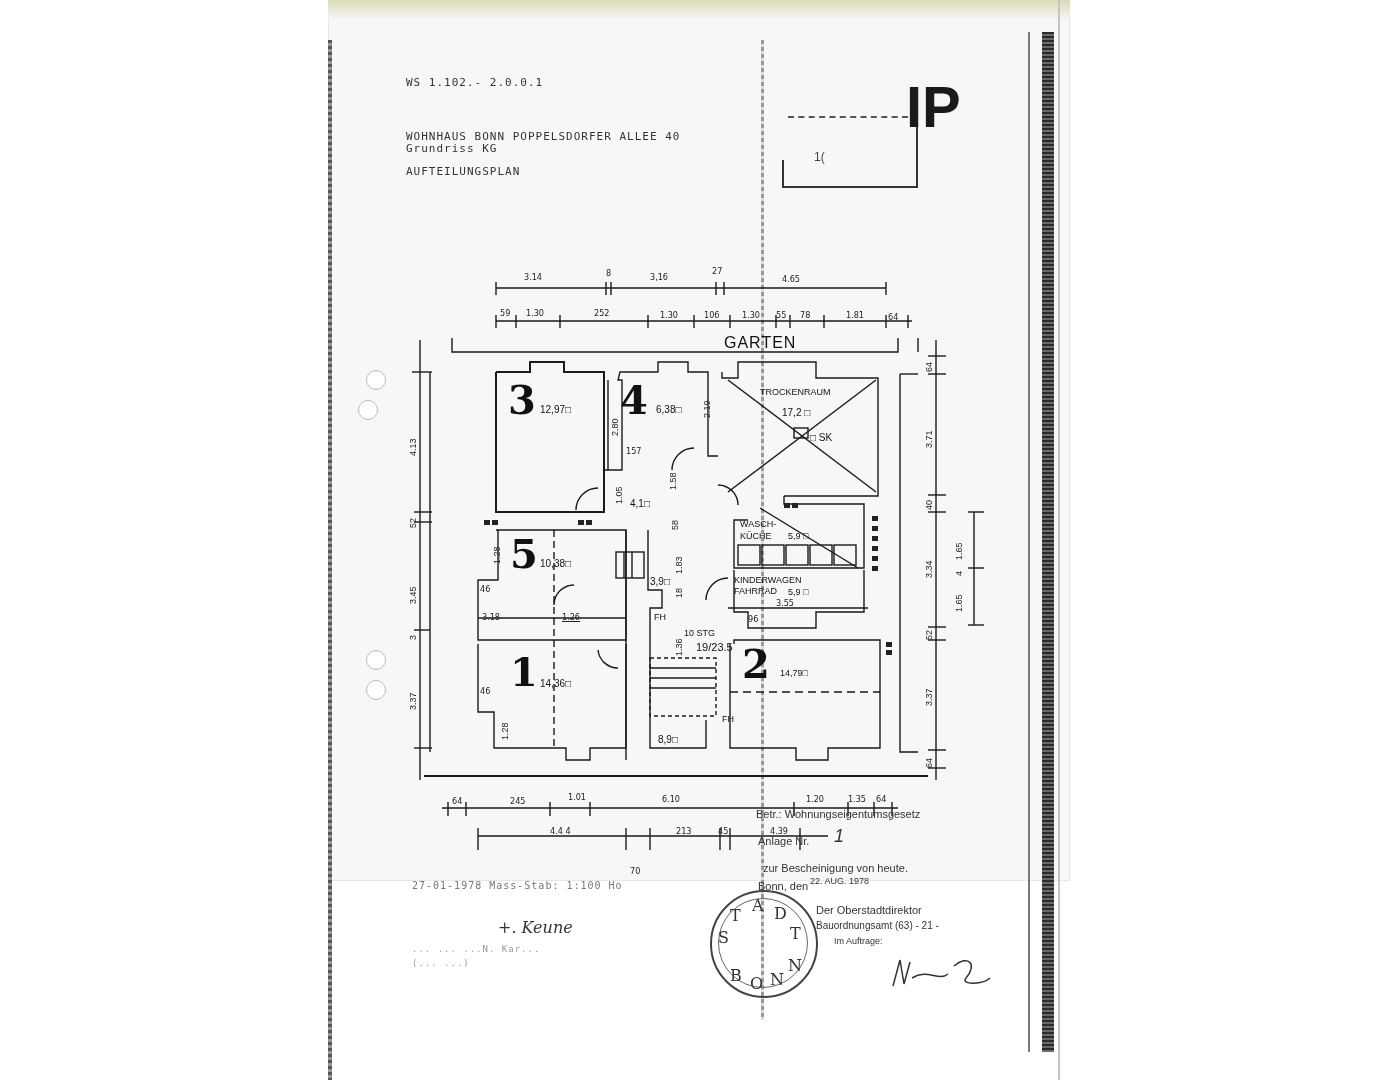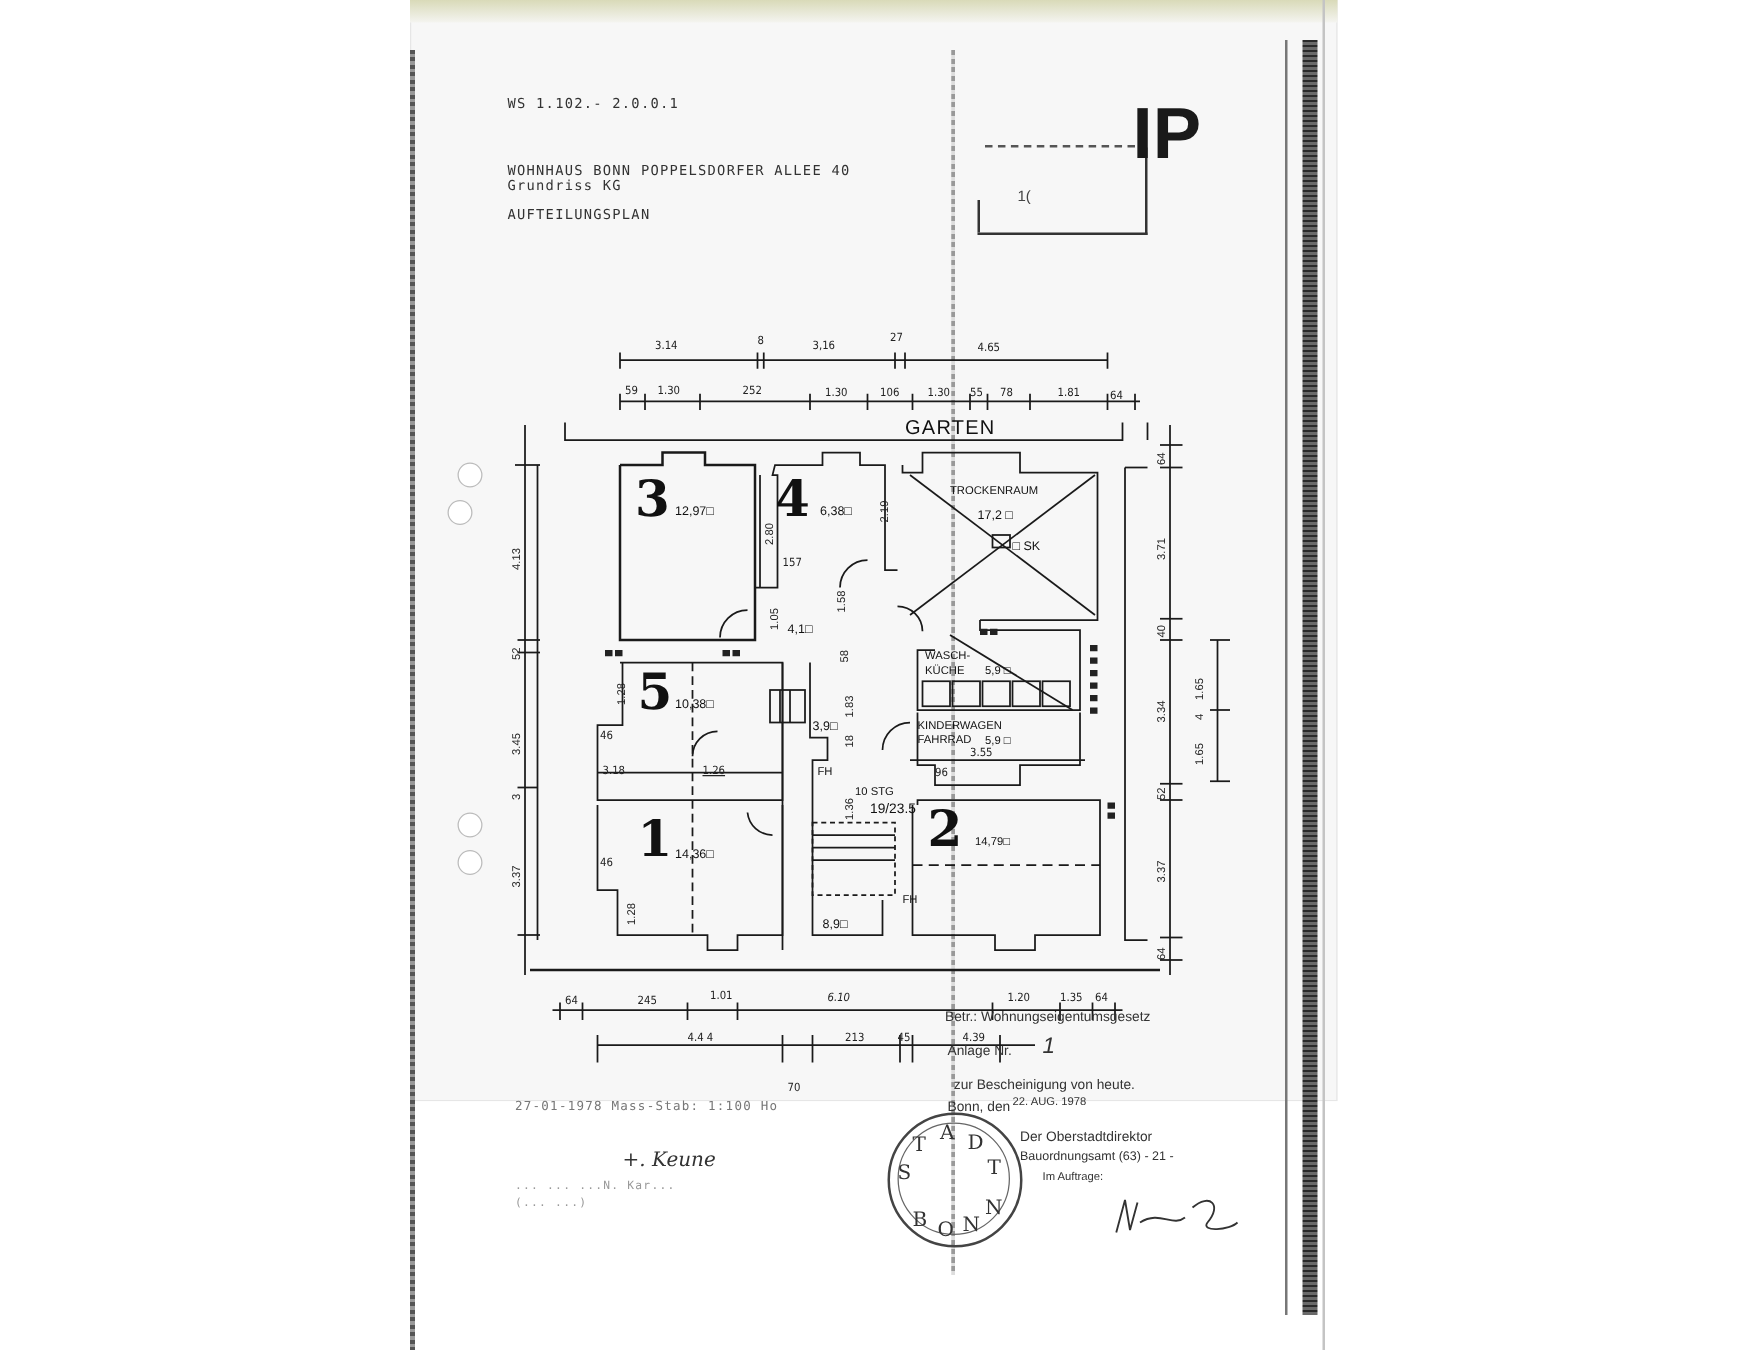--- a/index.html
+++ b/index.html
@@ -309,21 +309,21 @@
   <div class="dim" style="left:420px;top:614px;">96</div>
 
   <div class="lbl" style="left:356px;top:628px;font-size:9px;">10 STG</div>
   <div class="lbl" style="left:368px;top:641px;font-size:11px;">19/23.5</div>
   <div class="lbl" style="left:326px;top:612px;font-size:9px;">FH</div>
   <div class="lbl" style="left:394px;top:714px;font-size:9px;">FH</div>
 
   <div class="dim" style="left:124px;top:796px;">64</div>
   <div class="dim" style="left:182px;top:796px;">245</div>
   <div class="dim" style="left:240px;top:792px;">1.01</div>
-  <div class="dim" style="left:334px;top:794px;font-style:italic;">6.10</div>
+  <div class="dim" style="left:334px;top:794px;">6.10</div>
   <div class="dim" style="left:478px;top:794px;">1.20</div>
   <div class="dim" style="left:520px;top:794px;">1.35</div>
   <div class="dim" style="left:548px;top:794px;">64</div>
   <div class="dim" style="left:222px;top:826px;">4.4 4</div>
   <div class="dim" style="left:302px;top:826px;margin-top:40px;">70</div>
   <div class="dim" style="left:348px;top:826px;">213</div>
   <div class="dim" style="left:390px;top:826px;">45</div>
   <div class="dim" style="left:442px;top:826px;">4.39</div>
 
   <div class="stamp-text" style="left:428px;top:808px;">Betr.: Wohnungseigentumsgesetz</div>

